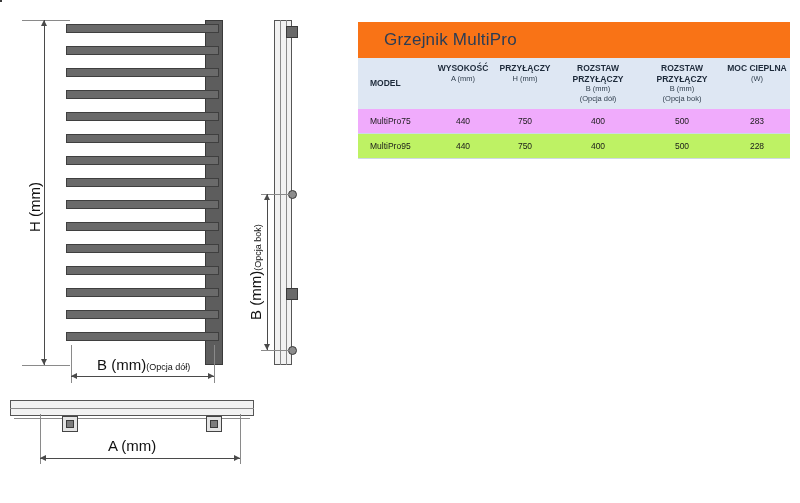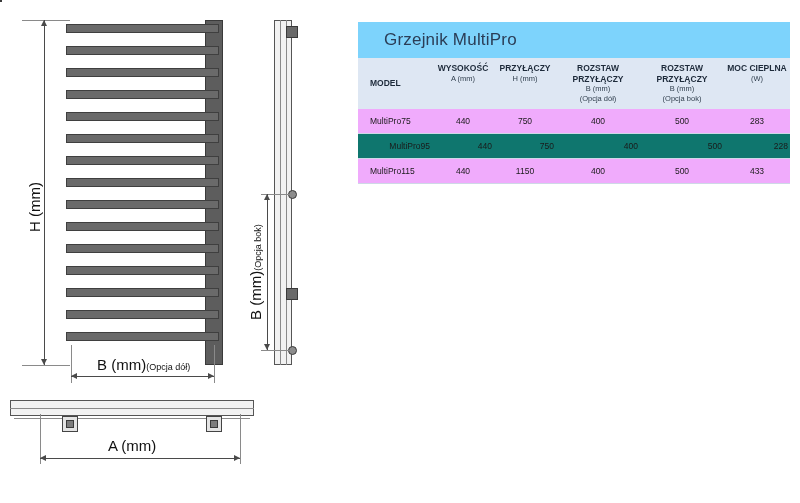--- a/index.html
+++ b/index.html
@@ -104,21 +104,21 @@
   .arrow-right { border-top: 3px solid transparent; border-bottom: 3px solid transparent; border-left: 6px solid #4a4a4a; }
 
   
   #spec-panel {
     position: absolute;
     left: 358px;
     top: 22px;
     width: 432px;
   }
   #spec-title-bar {
-    background: #7dd3fc;
+    background: #f97316;
     height: 36px;
     display: flex;
     align-items: center;
     padding-left: 26px;
     box-sizing: border-box;
   }
   #spec-title {
     font-size: 17px;
     color: #2b3d56;
     letter-spacing: .2px;
@@ -155,21 +155,21 @@
     color: #1a1a1a;
     text-align: center;
     padding: 7px 2px;
     border-bottom: 1px solid #ced8e6;
     background: #f0abfc;
   }
   table.spec td.model-col {
     text-align: left;
     padding-left: 12px;
   }
-  table.spec tr.alt td { background: #0f766e; text-align: right; }
+  table.spec tr.alt td { background: #bef264; }
 </style>
 </head>
 <body>
 
 <div class="abs" style="left:0;top:0;width:350px;height:503px;">
 
   <div style="position:absolute;left:0;top:0;width:250px;height:380px;">
 
     <div class="rail"></div>
     <div class="rail rail-right" style="left:205px;top:20px;width:18px;height:345px;"></div>
@@ -309,23 +309,15 @@
         <td>283</td>
       </tr>
       <tr class="alt">
         <td class="model-col">MultiPro95</td>
         <td>440</td>
         <td>750</td>
         <td>400</td>
         <td>500</td>
         <td>228</td>
       </tr>
-      <tr>
-        <td class="model-col">MultiPro115</td>
-        <td>440</td>
-        <td>1150</td>
-        <td>400</td>
-        <td>500</td>
-        <td>433</td>
-      </tr>
     </tbody>
   </table>
 </div>
 
 </body></html>

